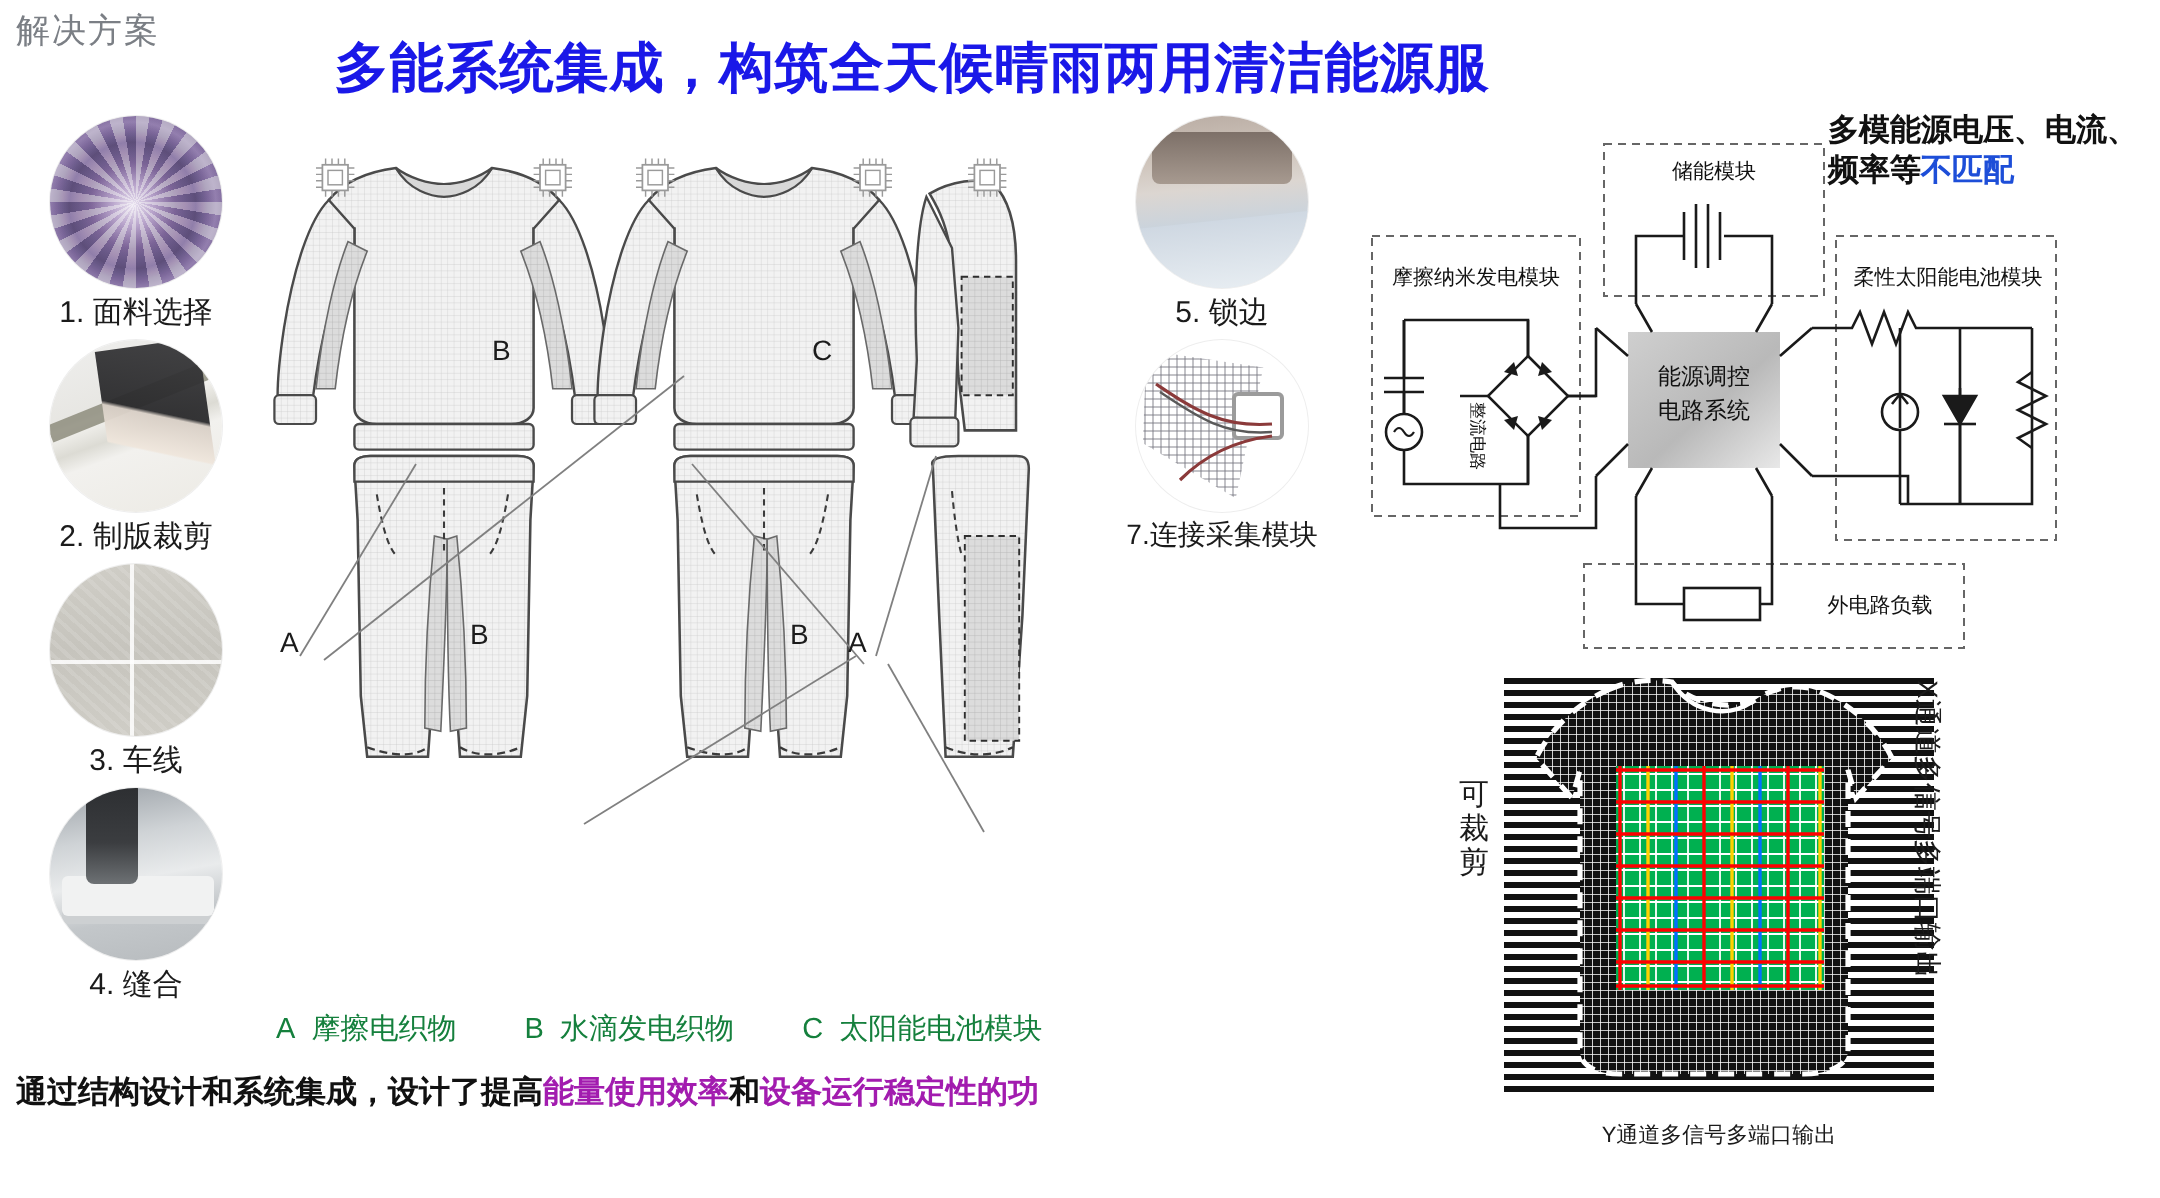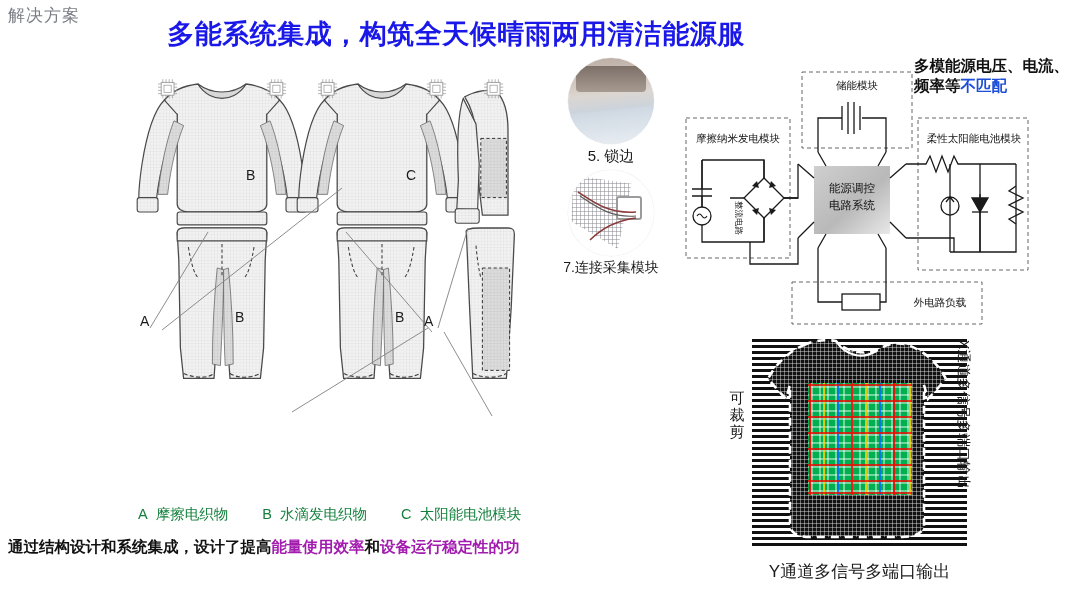--- a/index.html
+++ b/index.html
@@ -160,41 +160,63 @@
     position:absolute;left:972px;top:340px;
     font-size:14px;color:#1b1b1b;white-space:nowrap;
     transform-origin:left top;transform:rotate(90deg);
   }
   .panel-left-label{
     position:absolute;left:726px;top:390px;width:22px;
     font-size:15px;color:#1b1b1b;line-height:1.12;text-align:center;
   }
   .panel-y-label{
     position:absolute;left:752px;top:560px;width:215px;
-    text-align:center;font-size:17px;color:#1b1b1b;white-space:nowrap;
+    text-align:center;font-size:11px;color:#1b1b1b;white-space:nowrap;
   }
 
   
   .summary{
     position:absolute;left:8px;top:536px;width:666px;
     font-size:15.5px;font-weight:bold;color:#111;line-height:1.42;
     text-align:center;
   }
   .summary .red{color:#a21caf;}
   .summary .l1{text-align:left;}
   .summary .l2{text-align:center;}
 </style>
 </head>
 <body>
 
 <div class="slide">
 
   <div class="kicker">解决方案</div>
   <div class="title">多能系统集成，构筑全天候晴雨两用清洁能源服</div>
 
+  <div class="photo-col left">
+
+    <div class="photo-item">
+      <div class="circ tex-fabric"></div>
+      <div class="caption">1. 面料选择</div>
+    </div>
+
+    <div class="photo-item">
+      <div class="circ tex-cut"></div>
+      <div class="caption">2. 制版裁剪</div>
+    </div>
+
+    <div class="photo-item">
+      <div class="circ tex-stitch"></div>
+      <div class="caption">3. 车线</div>
+    </div>
+
+    <div class="photo-item">
+      <div class="circ tex-sew"></div>
+      <div class="caption">4. 缝合</div>
+    </div>
+  </div>
 
   <div class="photo-col right">
 
     <div class="photo-item">
       <div class="circ tex-lock"></div>
       <div class="caption">5. 锁边</div>
     </div>
 
 
     <div class="photo-item">

